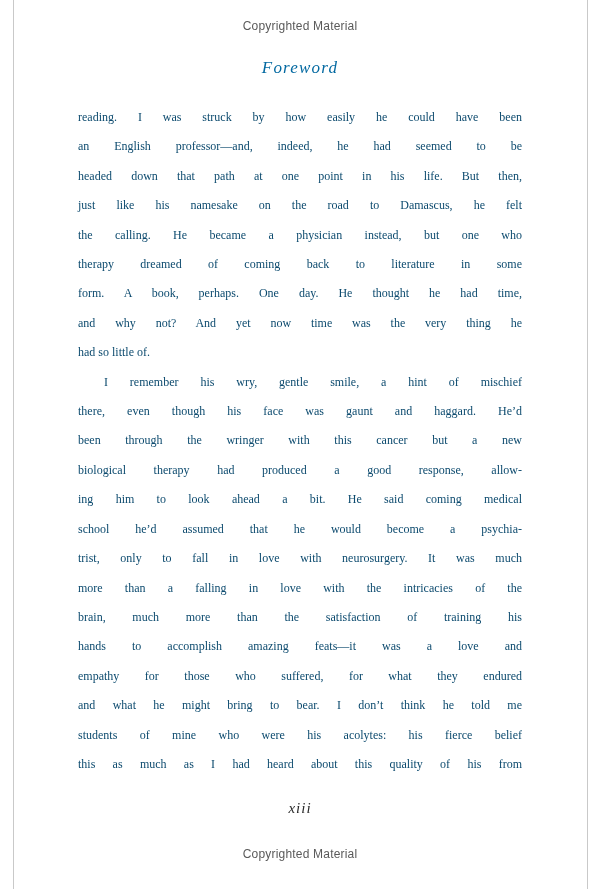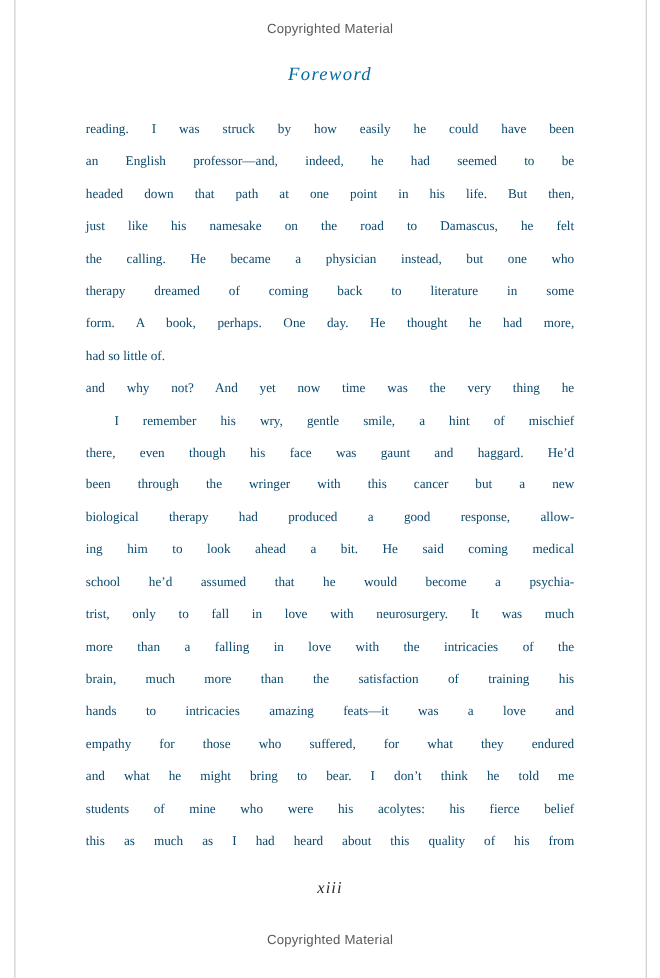--- a/index.html
+++ b/index.html
@@ -93,35 +93,35 @@
   <h1 class="heading">Foreword</h1>
 
   <div class="body-text">
     <div class="para">
       <div class="line">reading. I was struck by how easily he could have been</div>
       <div class="line">an English professor—and, indeed, he had seemed to be</div>
       <div class="line">headed down that path at one point in his life. But then,</div>
       <div class="line">just like his namesake on the road to Damascus, he felt</div>
       <div class="line">the calling. He became a physician instead, but one who</div>
       <div class="line">therapy dreamed of coming back to literature in some</div>
-      <div class="line">form. A book, perhaps. One day. He thought he had more,</div>
+      <div class="line">form. A book, perhaps. One day. He thought he had time,</div>
+      <div class="line">and why not? And yet now time was the very thing he</div>
       <div class="line last">had so little of.</div>
-      <div class="line">and why not? And yet now time was the very thing he</div>
     </div>
     <div class="para">
       <div class="line indent">I remember his wry, gentle smile, a hint of mischief</div>
       <div class="line">there, even though his face was gaunt and haggard. He’d</div>
       <div class="line">been through the wringer with this cancer but a new</div>
       <div class="line">biological therapy had produced a good response, allow-</div>
       <div class="line">ing him to look ahead a bit. He said coming medical</div>
       <div class="line">school he’d assumed that he would become a psychia-</div>
       <div class="line">trist, only to fall in love with neurosurgery. It was much</div>
       <div class="line">more than a falling in love with the intricacies of the</div>
       <div class="line">brain, much more than the satisfaction of training his</div>
-      <div class="line">hands to intricacies amazing feats—it was a love and</div>
+      <div class="line">hands to accomplish amazing feats—it was a love and</div>
       <div class="line">empathy for those who suffered, for what they endured</div>
       <div class="line">and what he might bring to bear. I don’t think he told me</div>
       <div class="line">students of mine who were his acolytes: his fierce belief</div>
       <div class="line">this as much as I had heard about this quality of his from</div>
     </div>
   </div>
 
   <div class="page-number">xiii</div>
 
   <div class="watermark bottom">Copyrighted Material</div>

